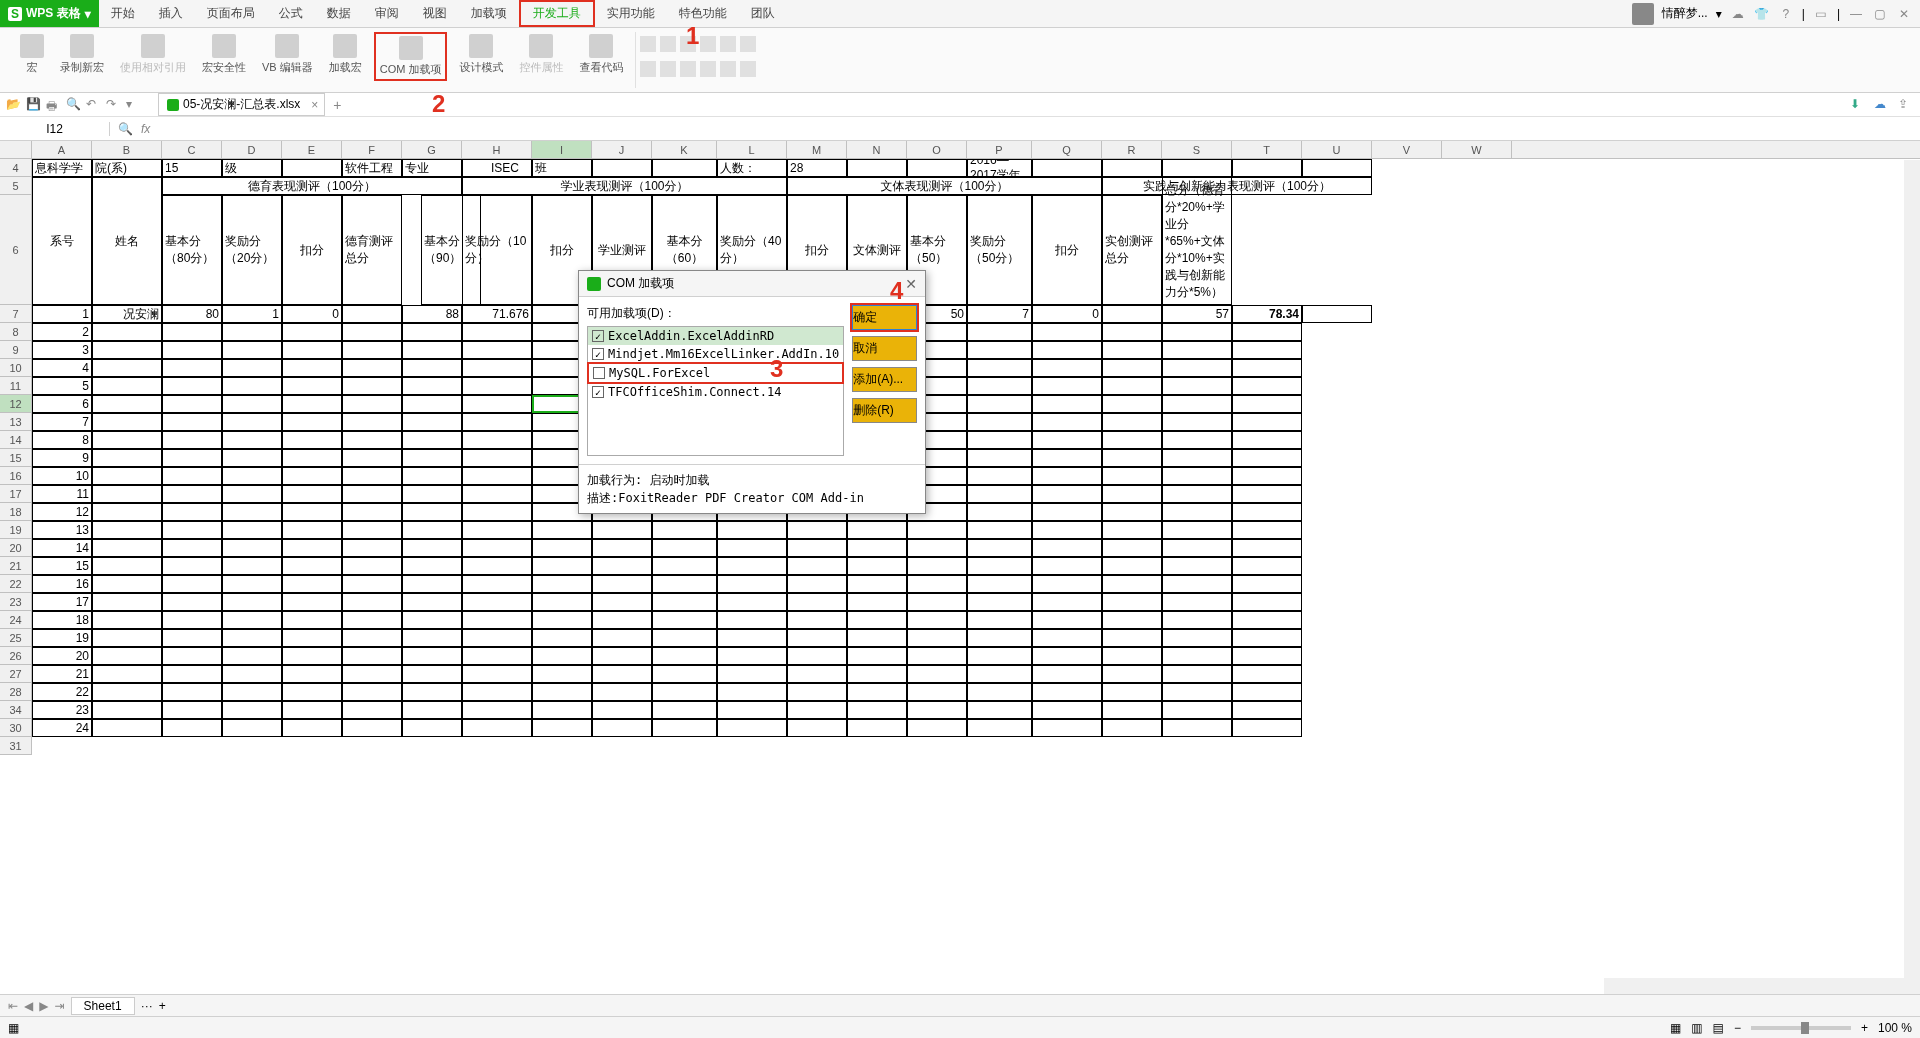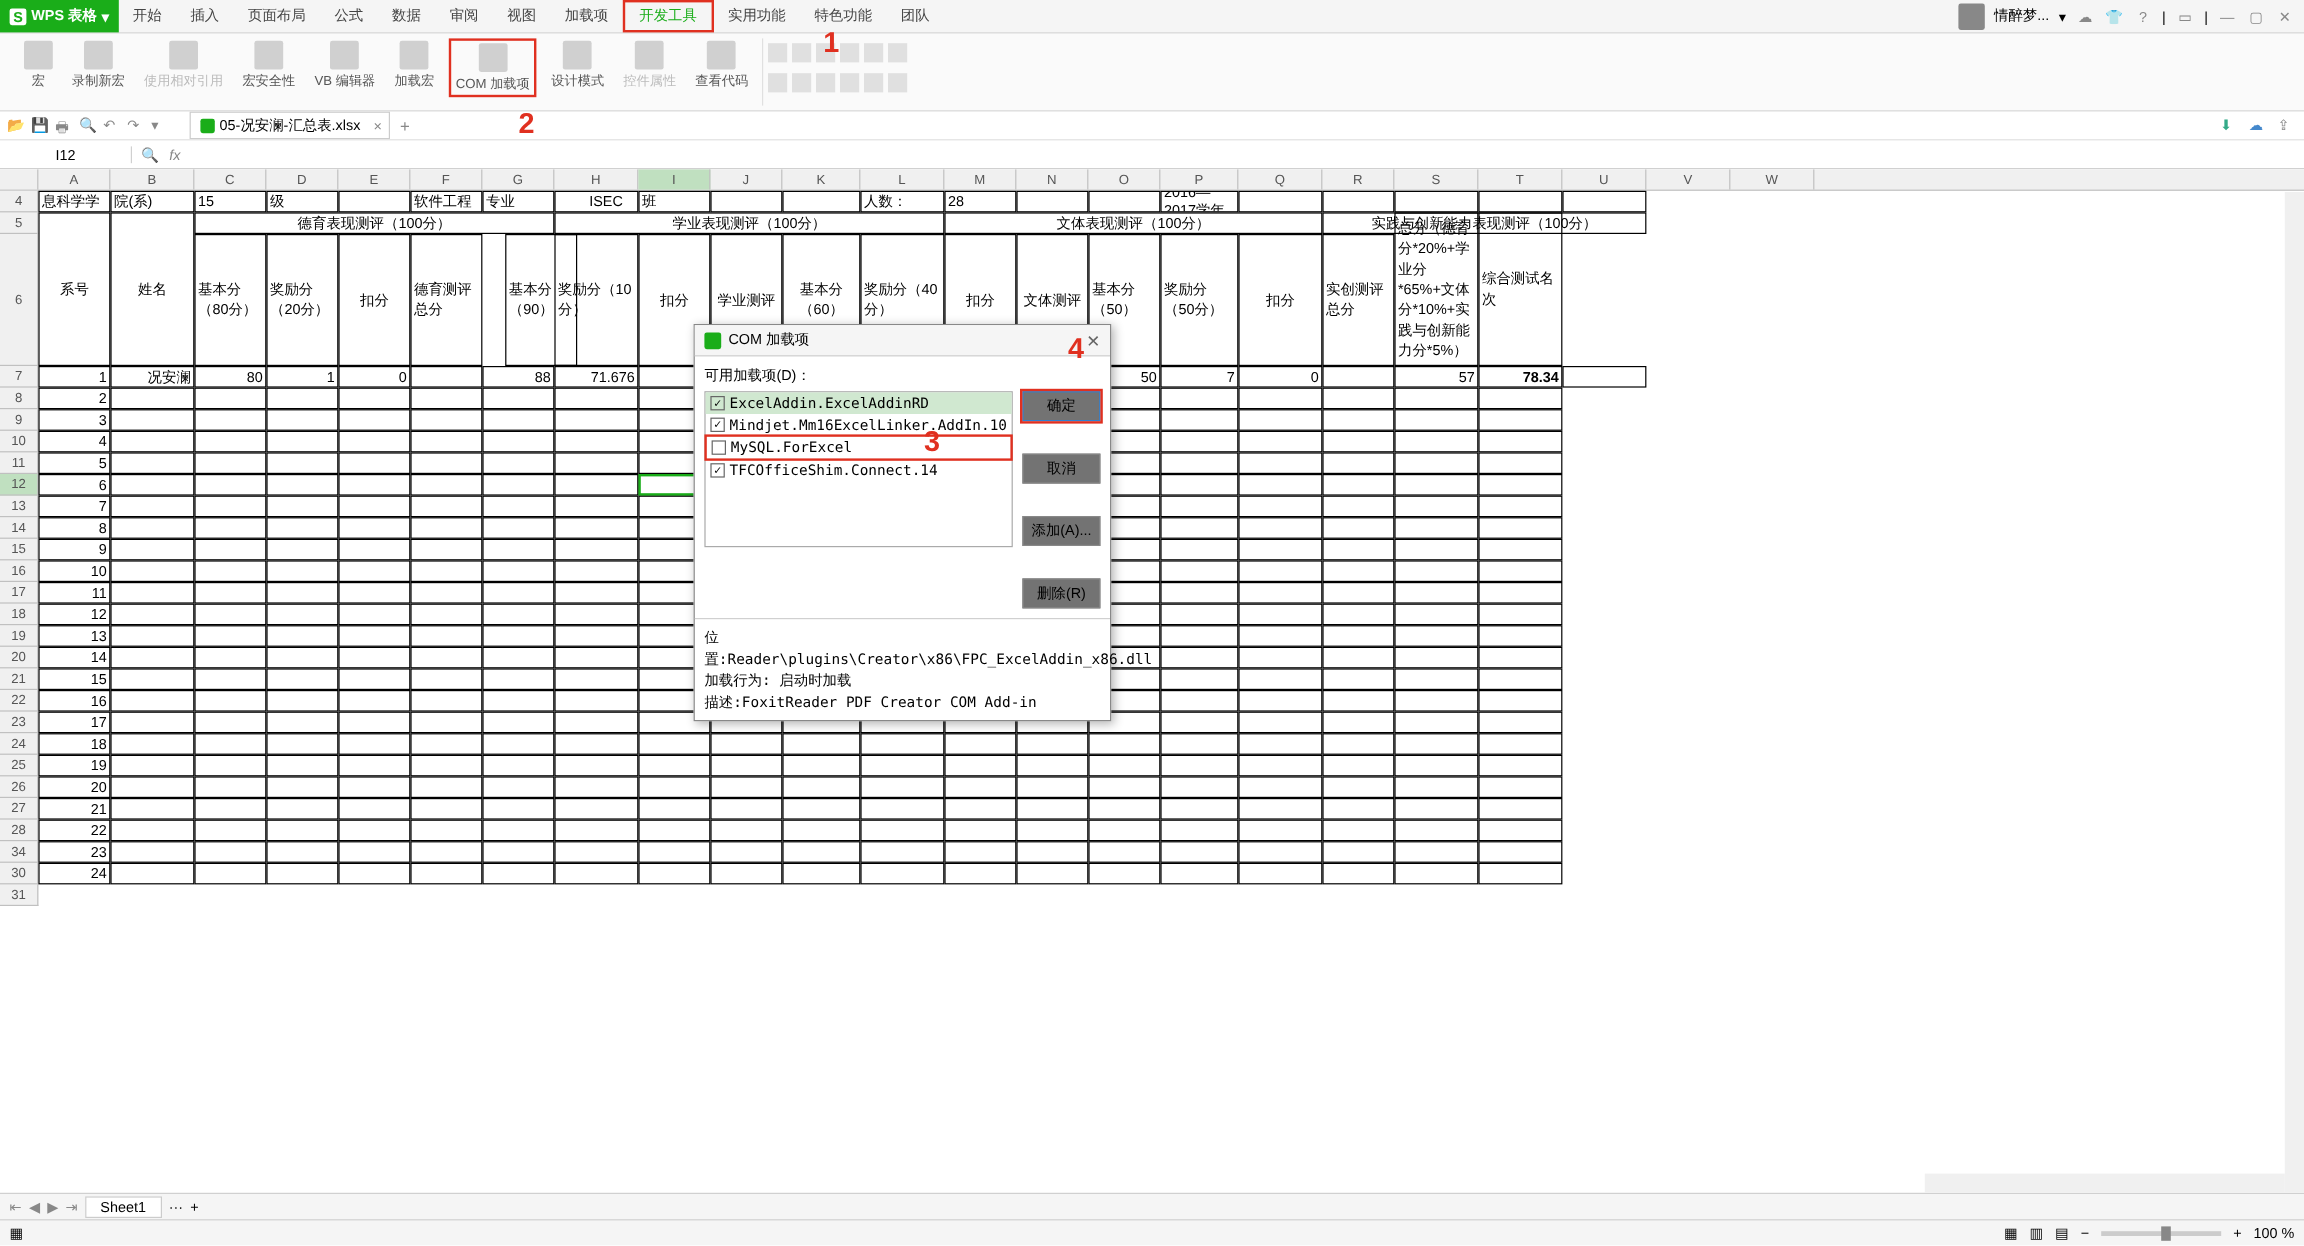--- a/index.html
+++ b/index.html
@@ -55,21 +55,21 @@
 .dlg-close { margin-left: auto; cursor: pointer; color: #666; font-size: 14px; }
 .dlg-body { padding: 8px; display: flex; gap: 8px; }
 .dlg-list-wrap { flex: 1; }
 .dlg-list-label { margin-bottom: 4px; }
 .dlg-list { border: 1px solid #aaa; height: 130px; background: #fff; }
 .dlg-item { padding: 2px 4px; display: flex; align-items: center; gap: 4px; font-family: SimSun, monospace; font-size: 12px; }
 .dlg-item.sel { background: #d0e8d0; }
 .dlg-item.hl { border: 2px solid #e03020; margin: -1px; }
 .chk { width: 12px; height: 12px; border: 1px solid #666; display: inline-flex; align-items: center; justify-content: center; font-size: 10px; }
 .dlg-btns { width: 70px; display: flex; flex-direction: column; gap: 6px; }
-.dlg-btn { border: 1px solid #888; background: #737373; padding: 3px 0; text-align: center; cursor: pointer; font-size: 12px; margin-top: 21px; }
+.dlg-btn { border: 1px solid #888; background: #eab308; padding: 3px 0; cursor: pointer; font-size: 12px; }
 .dlg-btn.primary { border: 1px solid #3080d0; }
 .dlg-btn.hl { outline: 2px solid #e03020; }
 .dlg-info { border-top: 1px solid #d0d0d0; padding: 6px 8px; font-family: SimSun, monospace; font-size: 12px; line-height: 1.5; }
 .sheet-tabs { position: absolute; bottom: 22px; left: 0; right: 0; height: 22px; background: #f5f5f5; border-top: 1px solid #d0d0d0; display: flex; align-items: center; padding: 0 8px; gap: 6px; }
 .nav-btn { color: #888; cursor: pointer; }
 .sheet-tab { background: #fff; border: 1px solid #ccc; padding: 1px 12px; }
 .statusbar { position: absolute; bottom: 0; left: 0; right: 0; height: 22px; background: #f5f5f5; border-top: 1px solid #d0d0d0; display: flex; align-items: center; padding: 0 8px; gap: 8px; }
 .status-right { margin-left: auto; display: flex; align-items: center; gap: 10px; }
 .zoom-slider { width: 100px; height: 4px; background: #ccc; position: relative; }
 .zoom-thumb { position: absolute; left: 50%; top: -4px; width: 8px; height: 12px; background: #888; }
@@ -289,21 +289,20 @@
         <div class="cell b  lt" style="left: 1130px; top: 0px; width: 70px; height: 18px;"></div>
         <div class="cell b  lt" style="left: 1200px; top: 0px; width: 70px; height: 18px;"></div>
         <div class="cell b  lt" style="left: 1270px; top: 0px; width: 70px; height: 18px;"></div>
         <div class="cell b  " style="left: 0px; top: 18px; width: 60px; height: 128px;">系号</div>
         <div class="cell b  " style="left: 60px; top: 18px; width: 70px; height: 128px;">姓名</div>
         <div class="cell b  " style="left: 130px; top: 18px; width: 300px; height: 18px;">德育表现测评（100分）</div>
         <div class="cell b  " style="left: 430px; top: 18px; width: 325px; height: 18px;">学业表现测评（100分）</div>
         <div class="cell b  " style="left: 755px; top: 18px; width: 315px; height: 18px;">文体表现测评（100分）</div>
         <div class="cell b  " style="left: 1070px; top: 18px; width: 270px; height: 18px;">实践与创新能力表现测评（100分）</div>
         <div class="cell b  " style="left: 1130px; top: 18px; width: 70px; height: 128px;">总分（德育分*20%+学业分*65%+文体分*10%+实践与创新能力分*5%）</div>
-        <div class="cell b  " style="left: 1200px; top: 18px; width: 70px; height: 128px;">综合测试名次</div>
         <div class="cell b  " style="left: 130px; top: 36px; width: 60px; height: 110px;">基本分（80分）</div>
         <div class="cell b  " style="left: 190px; top: 36px; width: 60px; height: 110px;">奖励分（20分）</div>
         <div class="cell b  " style="left: 250px; top: 36px; width: 60px; height: 110px;">扣分</div>
         <div class="cell b  " style="left: 310px; top: 36px; width: 60px; height: 110px;">德育测评总分</div>
         <div class="cell b  " style="left: 370px; top: 36px; width: 60px; height: 110px; margin-left: 19px;">基本分（90）</div>
         <div class="cell b  " style="left: 430px; top: 36px; width: 70px; height: 110px;">奖励分（10分）</div>
         <div class="cell b  " style="left: 500px; top: 36px; width: 60px; height: 110px;">扣分</div>
         <div class="cell b  " style="left: 560px; top: 36px; width: 60px; height: 110px;">学业测评</div>
         <div class="cell b  " style="left: 620px; top: 36px; width: 65px; height: 110px; text-align: center;">基本分（60）</div>
         <div class="cell b  " style="left: 685px; top: 36px; width: 70px; height: 110px;">奖励分（40分）</div>
@@ -828,21 +827,20 @@
         </div>
     </div>
     <div class="dlg-btns">
       <div class="dlg-btn primary hl">确定</div>
       <div class="dlg-btn">取消</div>
       <div class="dlg-btn">添加(A)...</div>
       <div class="dlg-btn">删除(R)</div>
     </div>
   </div>
   <div class="dlg-info">
-    <div>位置:Reader\plugins\Creator\x86\FPC_ExcelAddin_x86.dll</div>
     <div>加载行为: 启动时加载</div>
     <div>描述:FoxitReader PDF Creator COM Add-in</div>
   </div>
 </div>
 <div class="annotation" style="left:770px;top:355px">3</div>
 <div class="annotation" style="left:890px;top:277px">4</div>
 
 <div class="sheet-tabs">
   <span class="nav-btn">⇤</span>
   <span class="nav-btn">◀</span>

